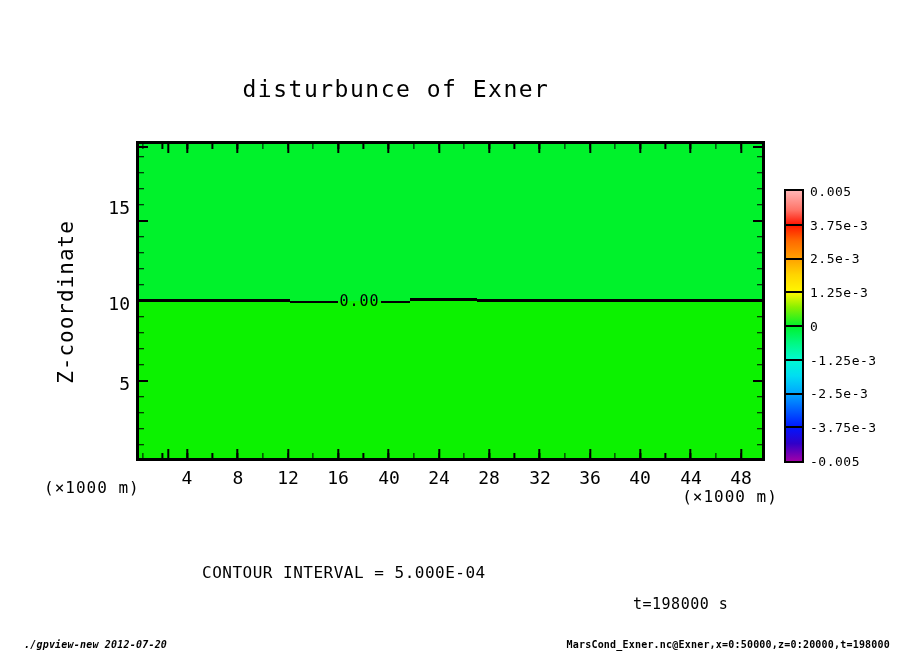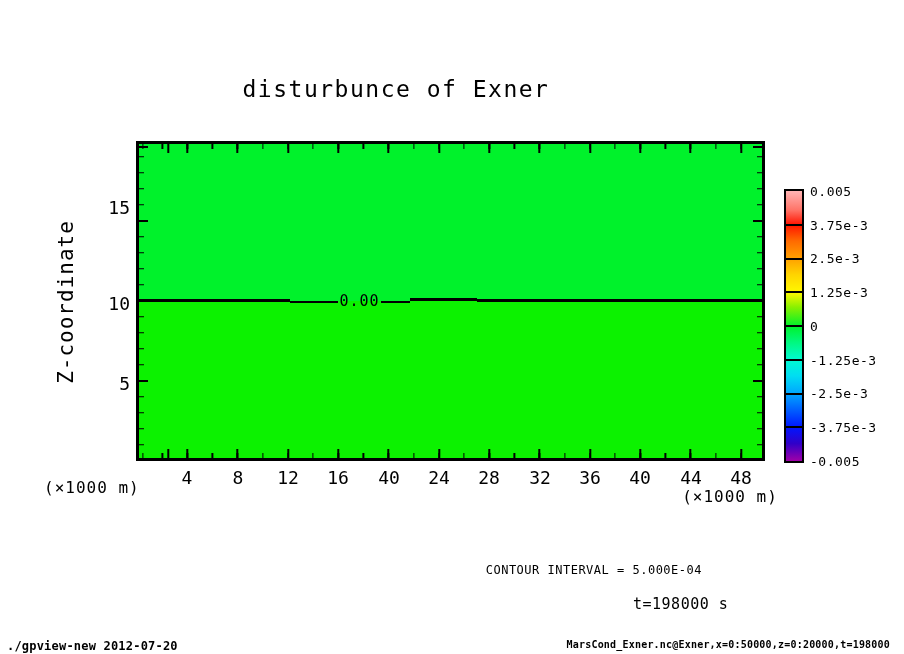--- a/index.html
+++ b/index.html
@@ -69,23 +69,23 @@
       #ffd400 31%, #fff800 37.5%,
       #8af000 43%, #00f22b 50%,
       #00f87e 56%, #00fad2 62.5%,
       #00ddf2 68.5%, #00a6ff 75%,
       #0060ff 81%, #0016ff 87.5%,
       #3000c8 93.5%, #a000a8 100%);
   }
   .cbound{position:absolute;left:0;width:16px;height:2px;background:#000;}
   .cbar-label{position:absolute;left:810px;width:90px;font-size:13px;line-height:18px;letter-spacing:0.5px;}
   
-  .contour-interval{position:absolute;left:202px;top:563px;width:500px;text-align:right;font-size:12px;letter-spacing:0.5px;}
+  .contour-interval{position:absolute;left:202px;top:563px;width:500px;text-align:left;font-size:16px;letter-spacing:0.5px;}
   .time-label{position:absolute;left:633px;top:595px;font-size:15px;letter-spacing:0.5px;}
-  .footer-left{position:absolute;left:7px;top:639px;font-size:12px;font-weight:bold;letter-spacing:0.2px;}
+  .footer-left{position:absolute;left:24px;top:639px;font-size:10px;font-weight:bold;letter-spacing:0.2px;font-style:italic;}
   .footer-right{position:absolute;right:14px;top:639px;font-size:10px;font-weight:bold;letter-spacing:0.2px;}
 </style>
 </head>
 <body>
 
 <div class="canvas">
 
   <div class="title">disturbunce of Exner</div>
 
   <div class="plot">

